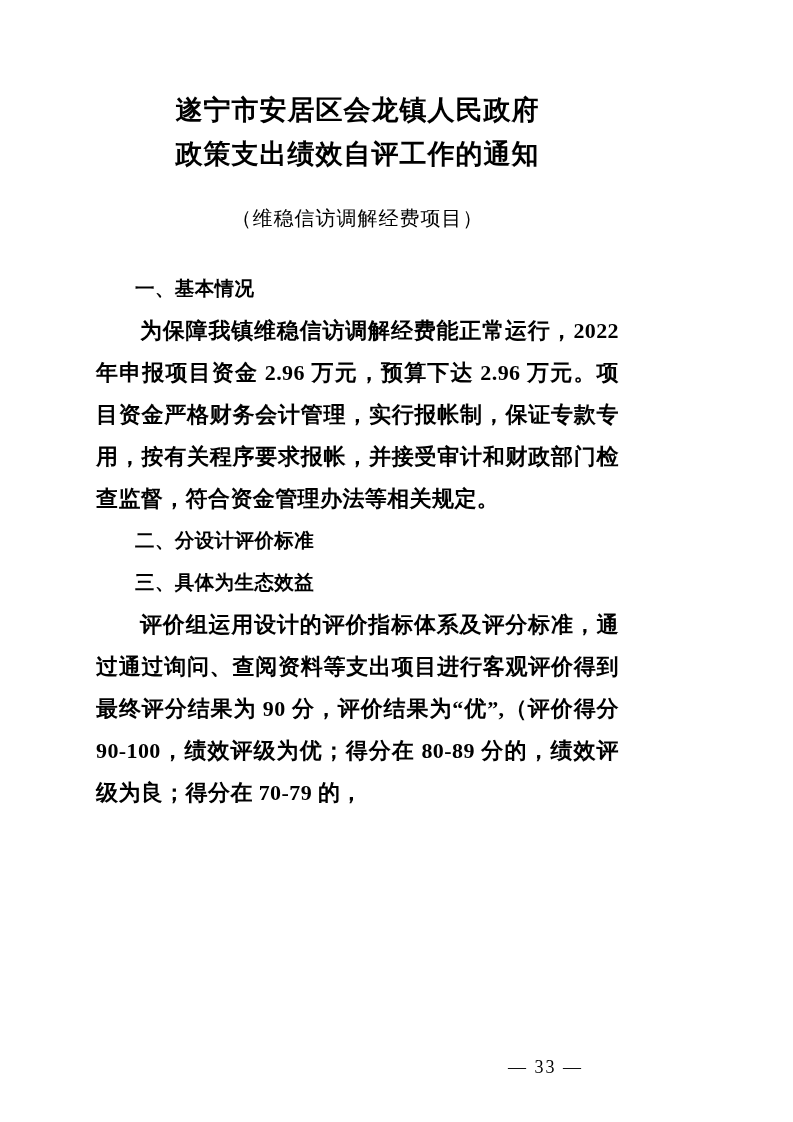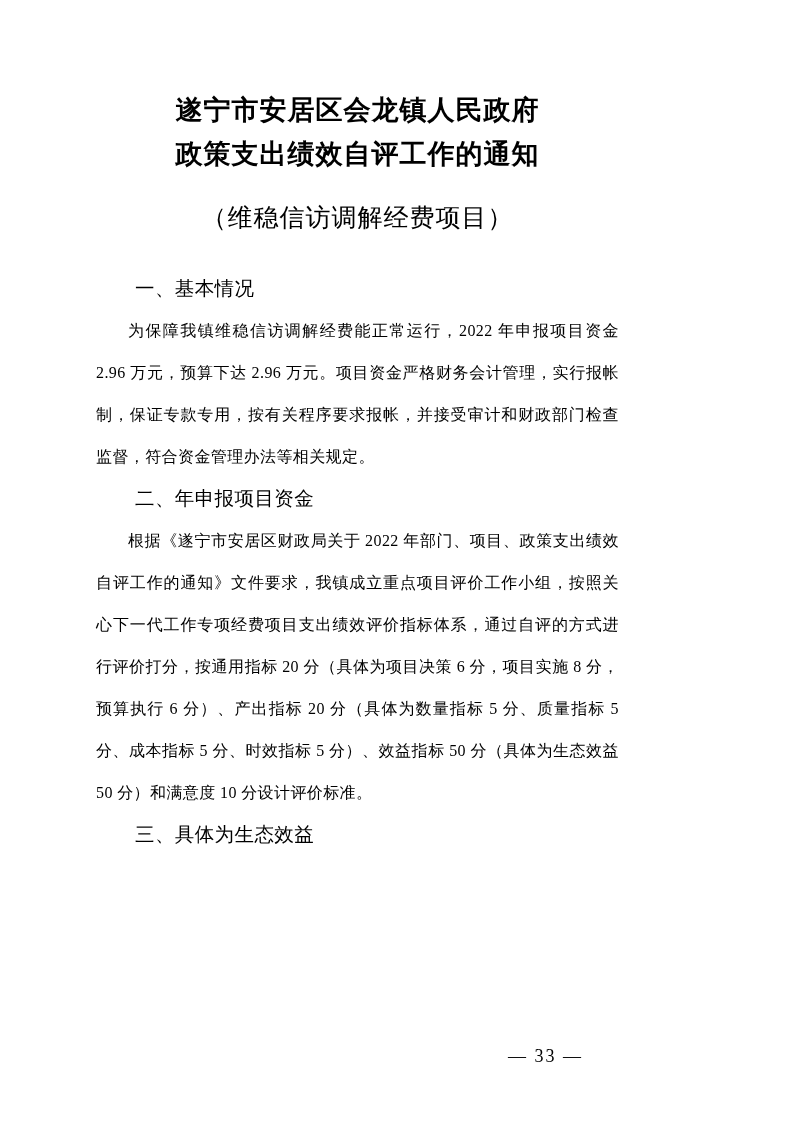--- a/index.html
+++ b/index.html
@@ -29,47 +29,48 @@
     line-height: 44px;
     letter-spacing: 1px;
     margin: 0;
   }
   .doc-title .line {
     display: block;
     white-space: nowrap;
   }
   .doc-subtitle {
     text-align: center;
-    font-size: 25px;
+    font-size: 20px;
     line-height: 32px;
     margin-top: 26px;
     letter-spacing: 1px;
   }
   .body-block {
     margin-top: 34px;
+    font-weight: bold;
   }
   p.para {
     margin: 0;
-    font-size: 16px;
+    font-size: 22px;
     line-height: 42px;
     text-align: justify;
     text-justify: inter-ideograph;
     text-indent: 2em;
     letter-spacing: 0.4px;
   }
   p.heading {
     margin: 0;
     font-size: 19.5px;
     line-height: 42px;
     text-indent: 2em;
     letter-spacing: 0.4px;
   }
   .page-number {
     position: absolute;
-    bottom: 55px;
+    bottom: 44px;
     right: 96px;
     font-size: 18px;
     letter-spacing: 2px;
   }
 </style>
 </head>
 <body>
 
 <div class="page">
 
@@ -78,22 +79,22 @@
     <span class="line">政策支出绩效自评工作的通知</span>
   </h1>
 
   <div class="doc-subtitle">（维稳信访调解经费项目）</div>
 
   <div class="body-block">
 
     <p class="heading">一、基本情况</p>
     <p class="para">为保障我镇维稳信访调解经费能正常运行，2022 年申报项目资金 2.96 万元，预算下达 2.96 万元。项目资金严格财务会计管理，实行报帐制，保证专款专用，按有关程序要求报帐，并接受审计和财政部门检查监督，符合资金管理办法等相关规定。</p>
 
-    <p class="heading">二、年申报项目资金</p>
-    <p class="para">根据《遂宁市安居区财政局关于 2022 年部门、项目、政策支出绩效自评工作的通知》文件要求，我镇成立重点项目评价工作小组，按照关心下一代工作专项经费项目支出绩效评价指标体系，通过自评的方式进行评价打分，按通用指标 20 分（具体为项目决策 6 分，项目实施 8 分，预算执行 6 分）、产出指标 20 分（具体为数量指标 5 分、质量指标 5 分、成本指标 5 分、时效指标 5 分）、效益指标 50 分（具体为生态效益 50 分）和满意度 10 分设计评价标准。</p>
+    <p class="heading">二、分设计评价标准</p>
 
     <p class="heading">三、具体为生态效益</p>
+    <p class="para">评价组运用设计的评价指标体系及评分标准，通过通过询问、查阅资料等支出项目进行客观评价得到最终评分结果为 90 分，评价结果为“优”,（评价得分 90-100，绩效评级为优；得分在 80-89 分的，绩效评级为良；得分在 70-79 的，</p>
 
   </div>
 
   <div class="page-number">— 33 —</div>
 
 </div>
 
 </body></html>

